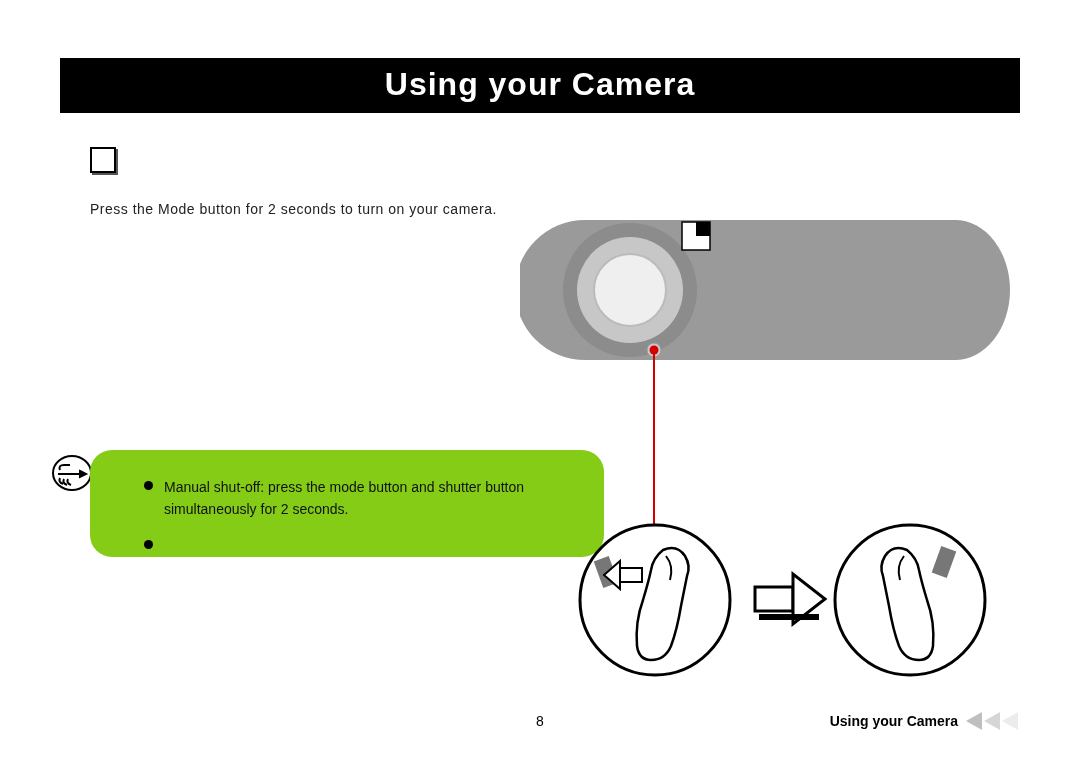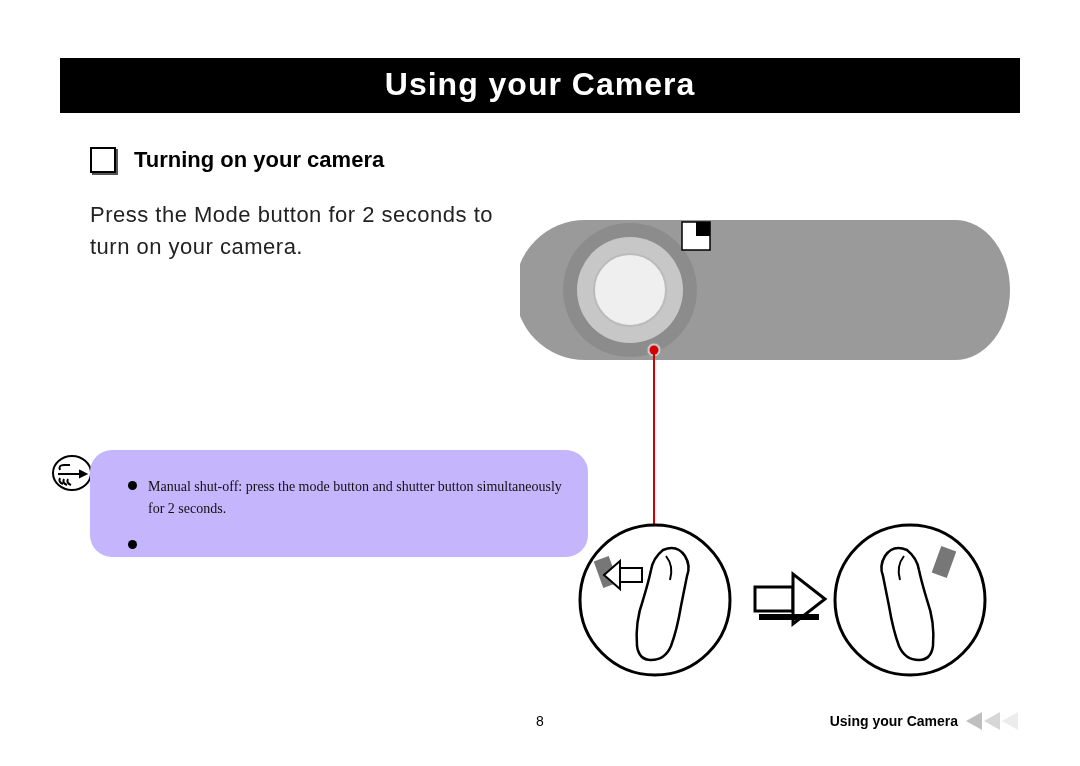--- a/index.html
+++ b/index.html
@@ -41,37 +41,36 @@
     margin-right: 18px;
   }
   .section-heading {
     font-weight: bold;
     font-size: 22px;
   }
   .body-text {
     margin-top: 26px;
     margin-left: 30px;
     width: 420px;
-    font-size: 22px;
+    font-size: 14px;
     line-height: 1.45;
     letter-spacing: 0.5px;
     color: #222;
   }
   .note-box {
     position: absolute;
     left: 90px;
     top: 450px;
     width: 420px;
-    background: #c4b5fd;
+    background: #84cc16;
     border-radius: 22px;
-    padding: 22px 20px 22px 58px;
+    padding: 22px 20px 22px 74px;
     font-size: 14px;
     line-height: 1.6;
     color: #111;
-    font-family: Liberation Serif, serif;
   }
   .hand-icon {
     position: absolute;
     left: 50px;
     top: 454px;
   }
   .note-item {
     position: relative;
     margin: 4px 0 14px 0;
   }
@@ -111,21 +110,20 @@
   }
 </style>
 </head>
 <body>
 
 <div class="page">
   <div class="title-bar">Using  your Camera</div>
 
   <div class="section-row">
     <div class="bullet-box"></div>
-    <div class="section-heading">Turning on your camera</div>
   </div>
 
   <div class="body-text">Press the Mode button for 2 seconds to turn on your camera.</div>
 </div>
 
 <svg class="hand-icon" width="46" height="40" viewBox="0 0 46 40">
   <g fill="none" stroke="#000" stroke-width="2">
     <ellipse cx="22" cy="19" rx="19" ry="17"></ellipse>
     <path d="M8 20 L30 20 M30 17 L36 20 L30 23 Z" fill="#000"></path>
     <path d="M10 24 q-2 4 3 6 M14 25 q-2 4 3 6 M18 25 q-2 4 3 6"></path>

